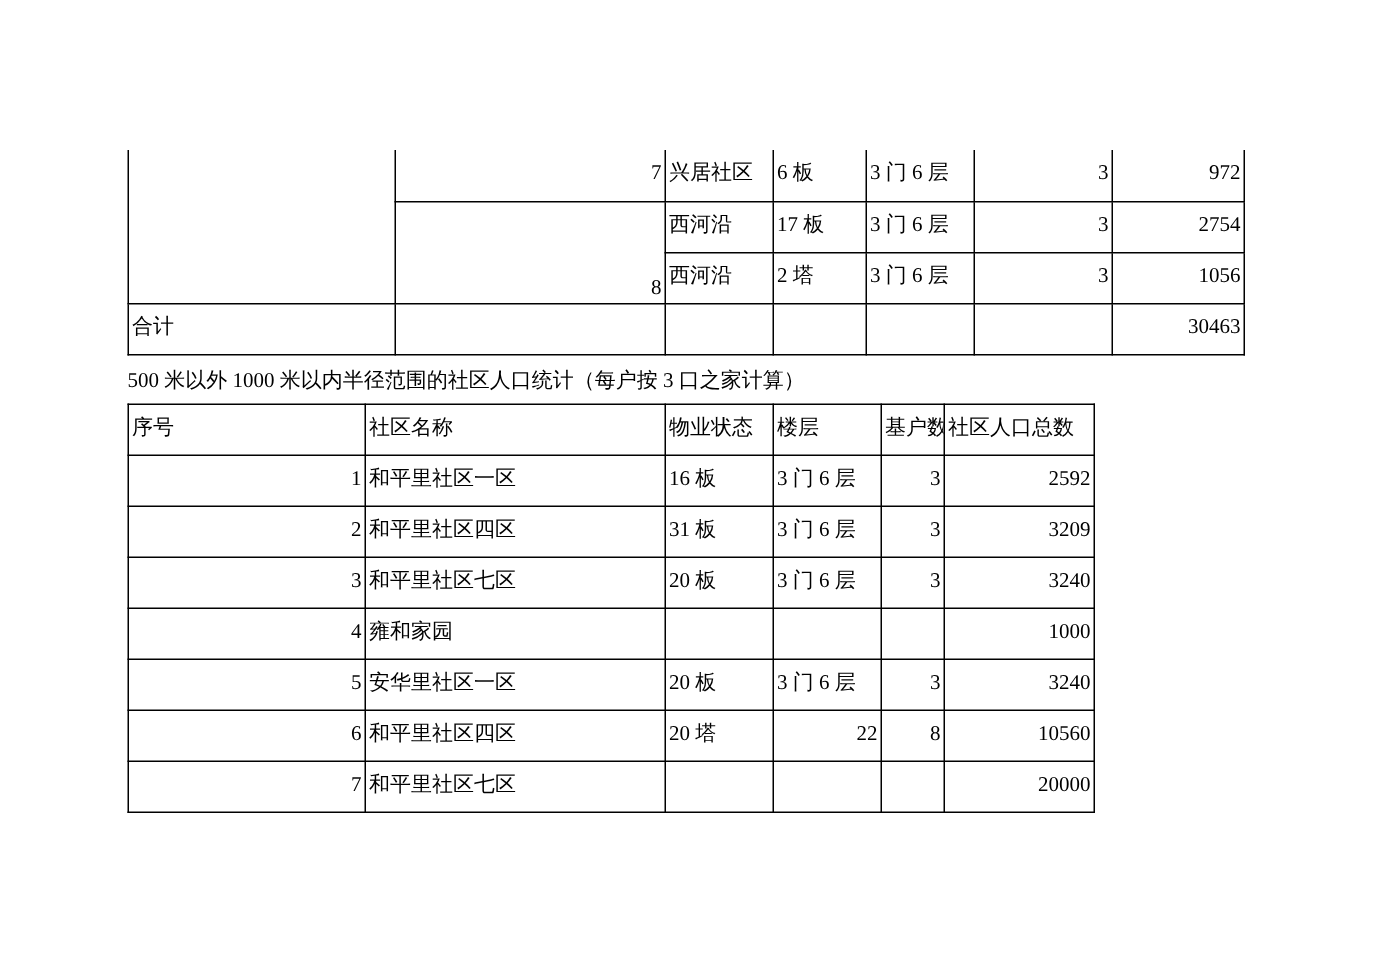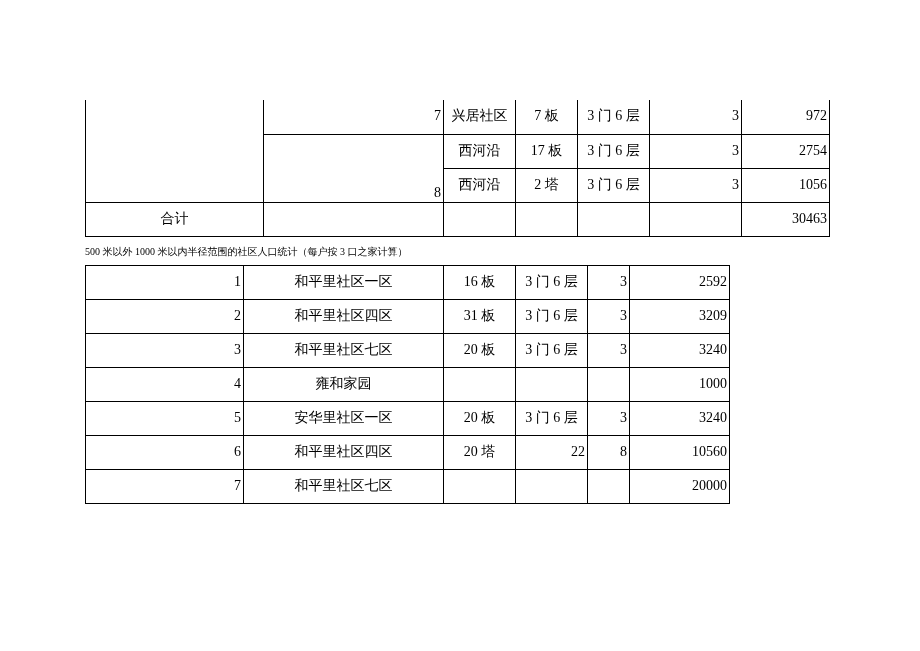--- a/index.html
+++ b/index.html
@@ -32,24 +32,24 @@
       vertical-align: middle;
       line-height: 1.2;
       overflow: hidden;
       white-space: nowrap;
     }
     .table2 {
       width: 626px;
     }
     .caption {
       margin: 8px 0 6px 0;
-      font-size: 10px;
+      font-size: 14px;
     }
     .num-right { text-align: right; }
-    .num-left  { text-align: center; }
+    .num-left  { text-align: left; }
     .no-top    { border-top: none; }
   </style>
 </head>
 <body>
 
 <div class="page">
 
   <table>
     <colgroup>
       <col style="width:178px">
@@ -59,21 +59,21 @@
       <col style="width:72px">
       <col style="width:92px">
       <col style="width:88px">
     </colgroup>
 
     <tbody>
         <tr>
       <td class="no-top" rowspan="3"></td>
       <td class="no-top num-right">7</td>
       <td class="no-top num-left">兴居社区</td>
-      <td class="no-top num-left">7 板</td>
+      <td class="no-top num-left">6 板</td>
       <td class="no-top num-left">3 门 6 层</td>
       <td class="no-top num-right">3</td>
       <td class="no-top num-right">972</td>
     </tr>
 
     <tr>
       <td class="num-right" rowspan="2" style="vertical-align:bottom;">8</td>
       <td class="num-left">西河沿</td>
       <td class="num-left">17 板</td>
       <td class="num-left">3 门 6 层</td>
@@ -106,20 +106,28 @@
   <table class="table2">
     <colgroup>
       <col style="width:158px">
       <col style="width:200px">
       <col style="width:72px">
       <col style="width:72px">
       <col style="width:42px">
       <col style="width:100px">
     </colgroup>
     <tbody>
+        <tr>
+      <td class="num-left">序号</td>
+      <td class="num-left">社区名称</td>
+      <td class="num-left">物业状态</td>
+      <td class="num-left">楼层</td>
+      <td class="num-left">基户数</td>
+      <td class="num-left">社区人口总数</td>
+    </tr>
     <tr>
       <td class="num-right">1</td>
       <td class="num-left">和平里社区一区</td>
       <td class="num-left">16 板</td>
       <td class="num-left">3 门 6 层</td>
       <td class="num-right">3</td>
       <td class="num-right">2592</td>
     </tr>
     <tr>
       <td class="num-right">2</td>

